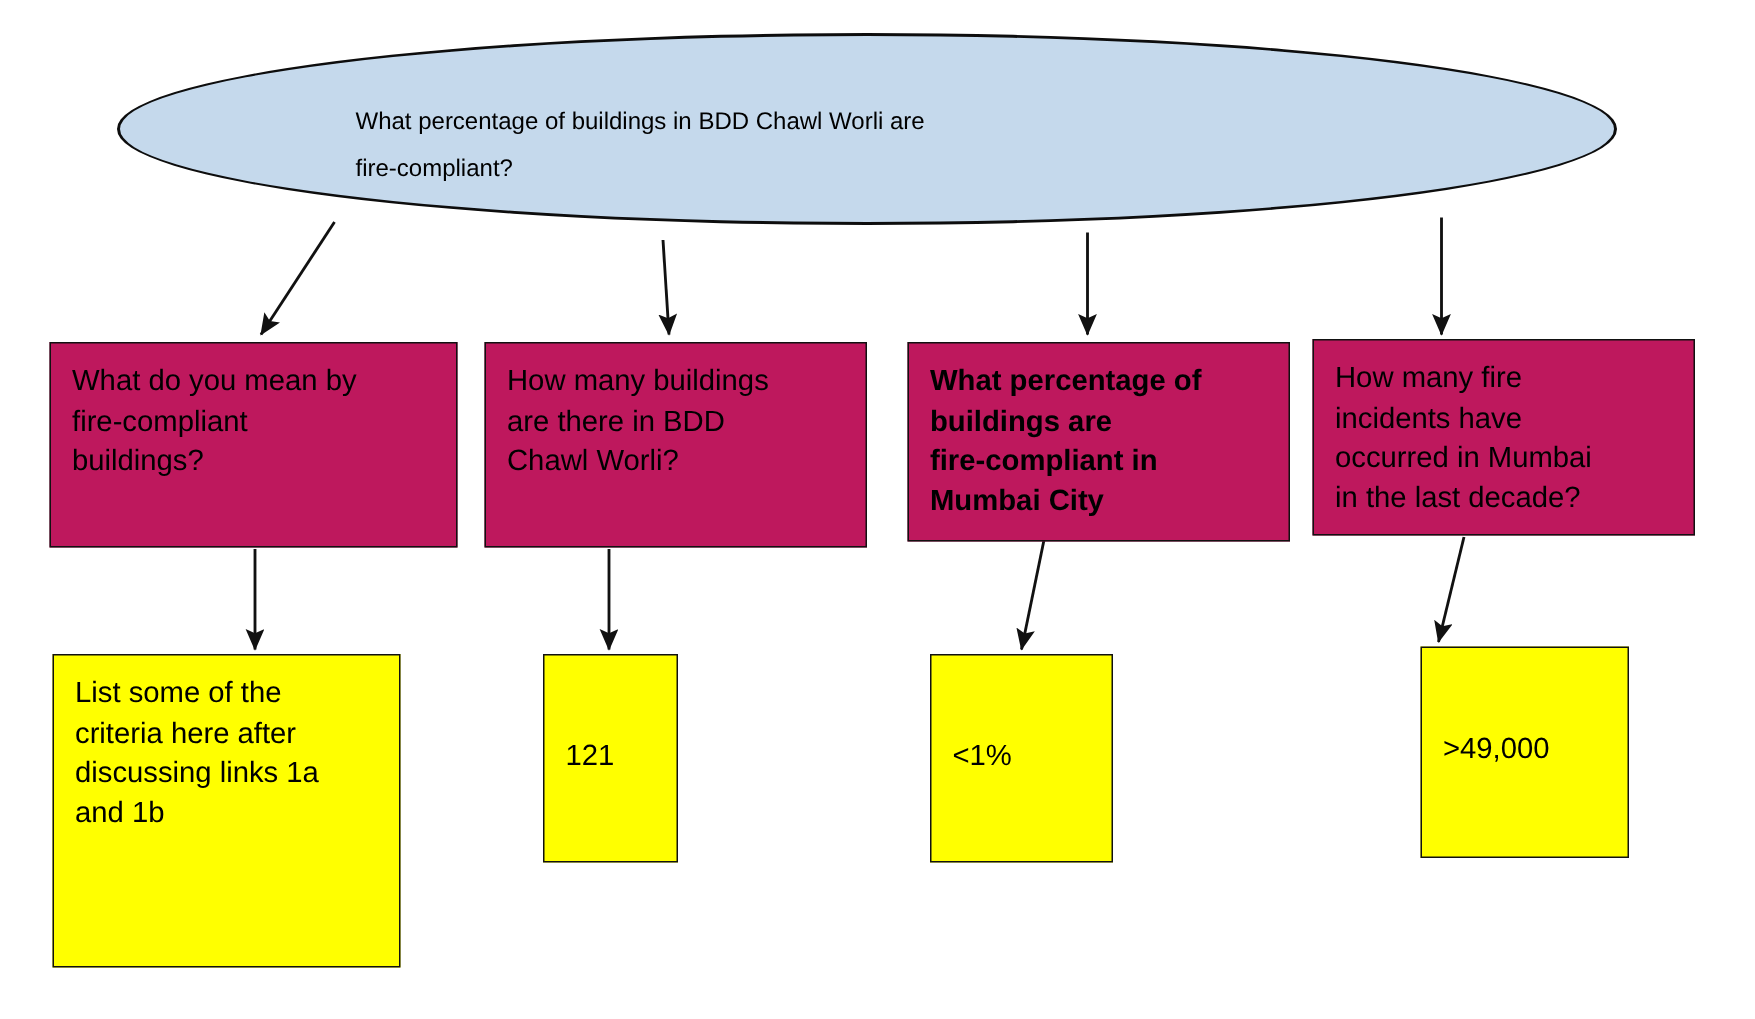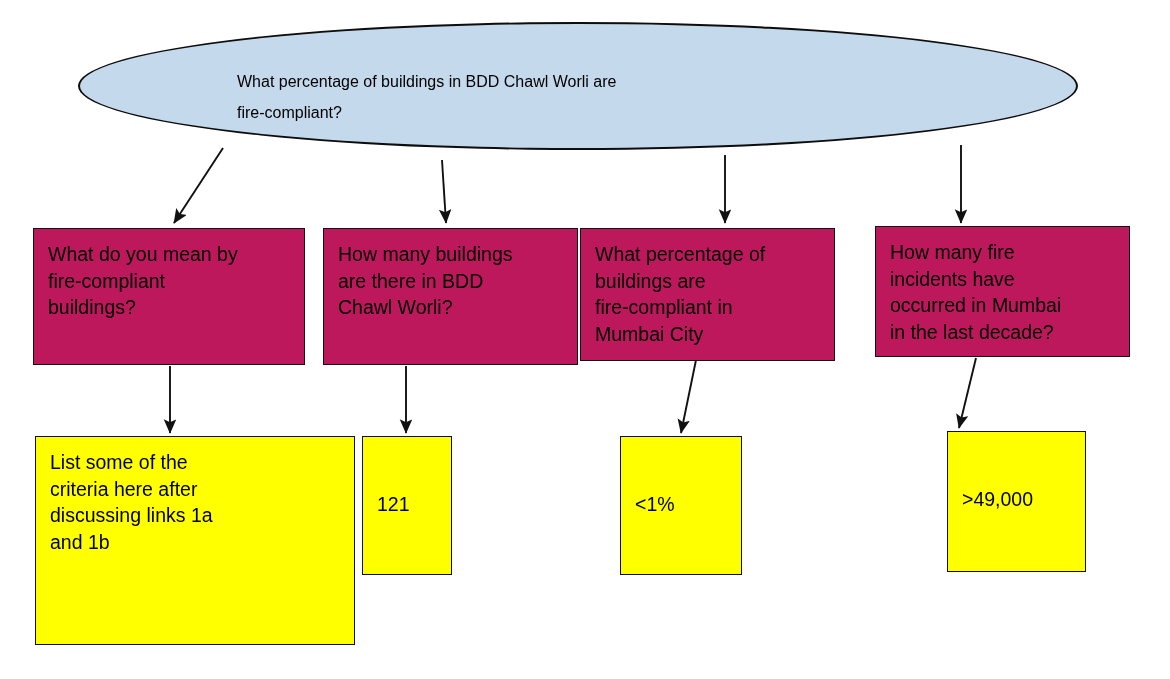--- a/index.html
+++ b/index.html
@@ -112,35 +112,35 @@
 fire-compliant
 buildings?</span>
     </div>
 
     <div class="node blue" style="left:323px; top:228px; width:255px; height:137px;">
       <span class="txt">How many buildings
 are there in BDD
 Chawl Worli?</span>
     </div>
 
-    <div class="node blue overflow" style="left:580px; top:228px; width:255px; height:133px;">
+    <div class="node blue overflow" style="left:605px; top:228px; width:255px; height:133px;font-weight:bold;">
       <span class="txt">What percentage of
 buildings are
 fire-compliant in
 Mumbai City</span>
     </div>
 
     <div class="node blue overflow" style="left:875px; top:226px; width:255px; height:131px;text-decoration:underline;">
       <span class="txt">How many fire
 incidents have
 occurred in Mumbai
 in the last decade?</span>
     </div>
 
-    <div class="node yellow" style="left:35px; top:436px; width:320px; height:209px;">
+    <div class="node yellow" style="left:35px; top:436px; width:232px; height:209px;">
       <span class="txt">List some of the
 criteria here after
 discussing links 1a
 and 1b</span>
     </div>
 
     <div class="node yellow" style="left:362px; top:436px; width:90px; height:139px;">
       <span class="txt" style="top:54px;">121</span>
     </div>
 

